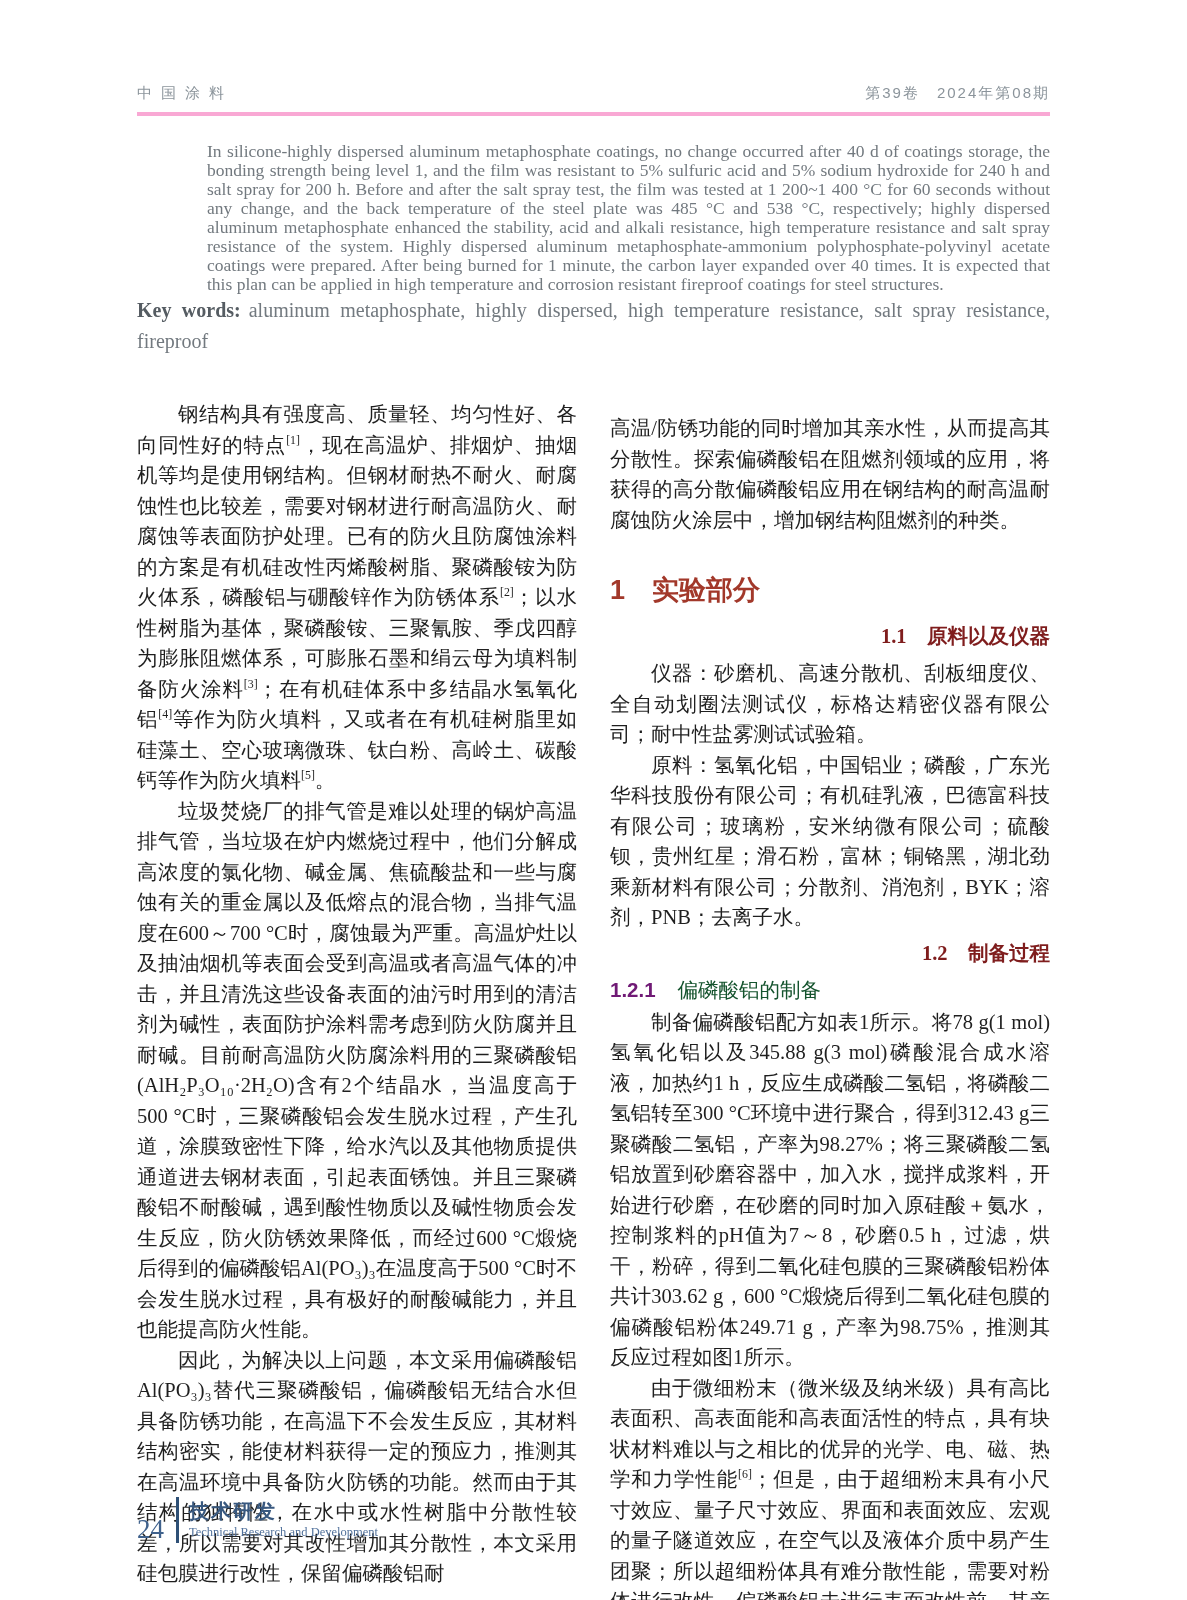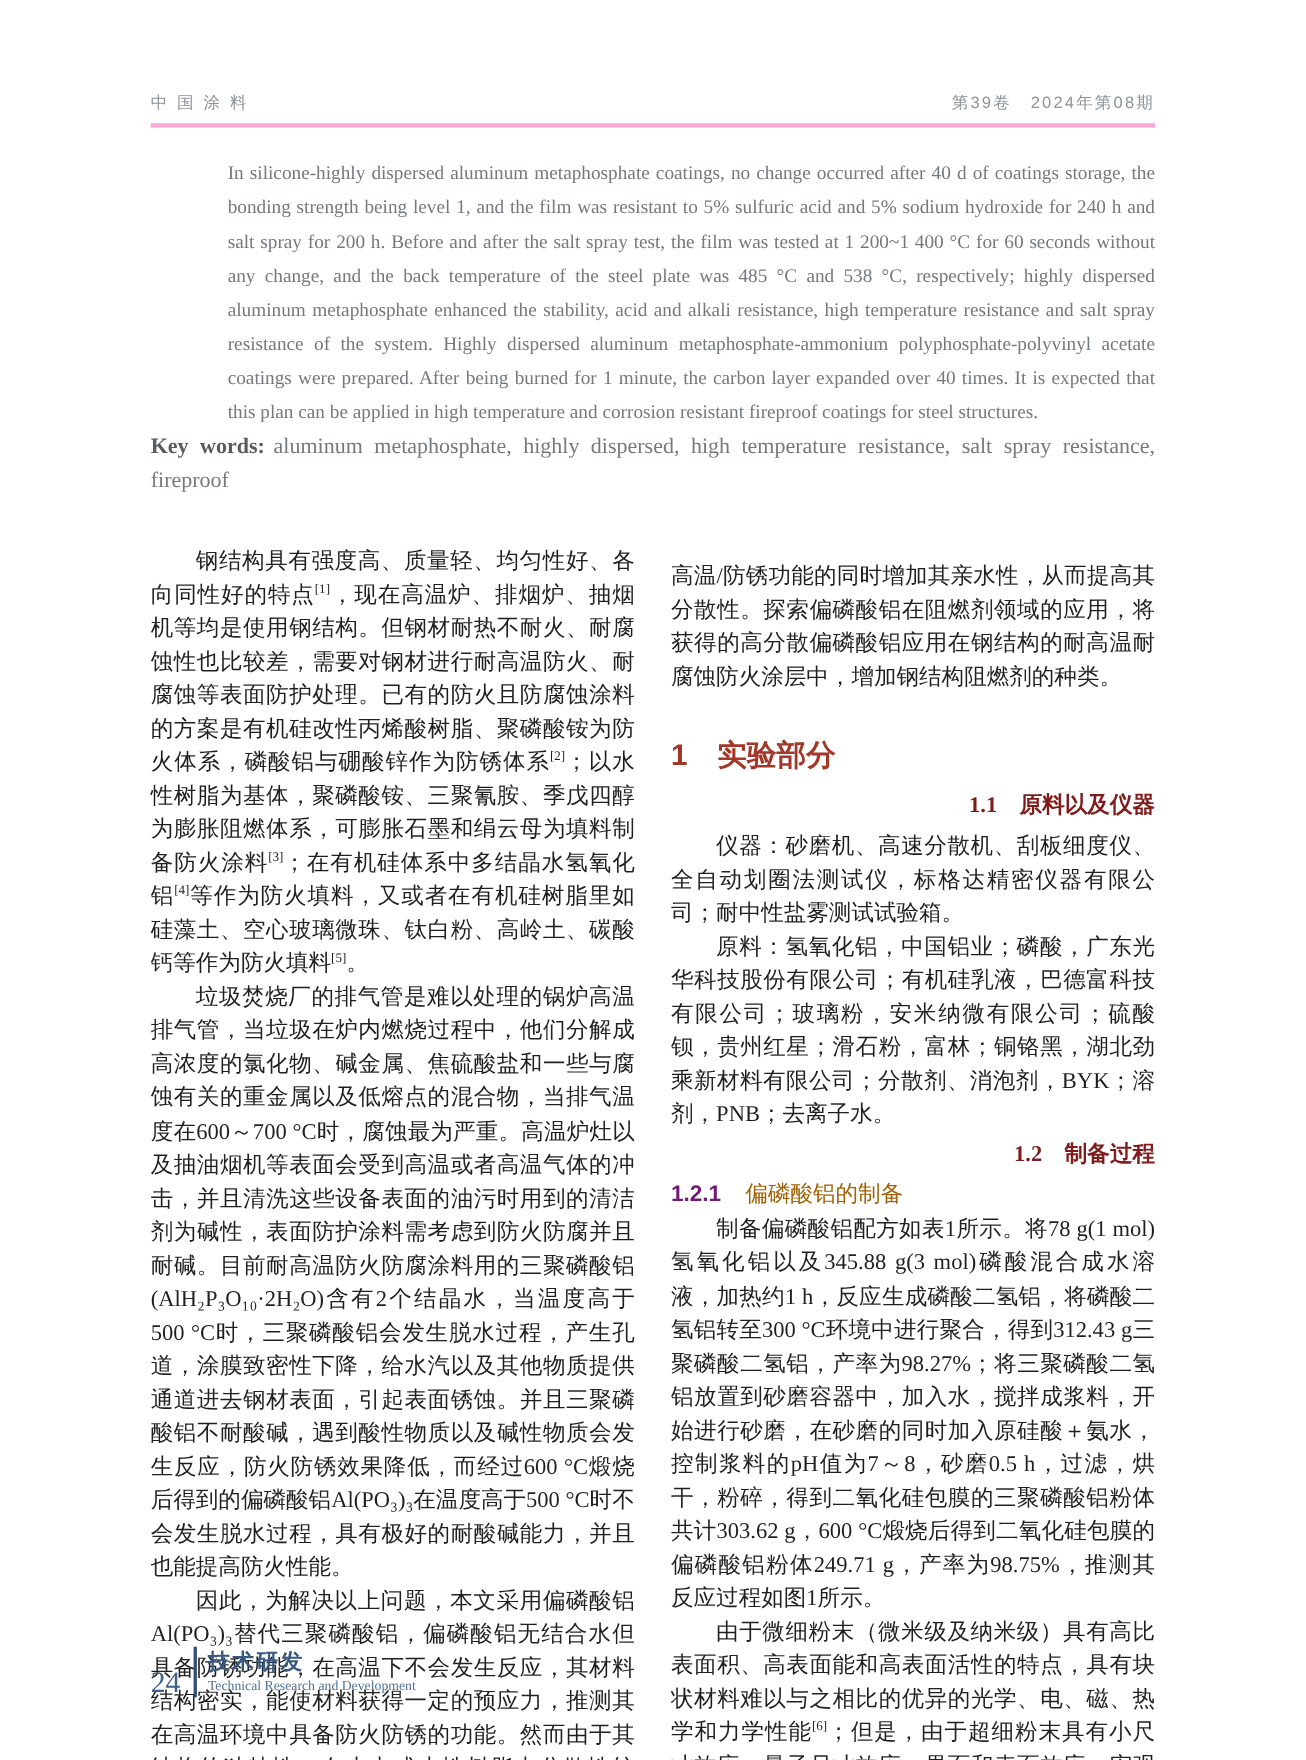--- a/index.html
+++ b/index.html
@@ -16,21 +16,21 @@
     color:#8b949b;font-size:15px;padding-bottom:9px;
     border-bottom:4px solid #f9a8d4;
     font-family:"Liberation Sans","DejaVu Sans",sans-serif;
   }
   .pg-header .journal{letter-spacing:9px;}
   .pg-header .issue{letter-spacing:2px;}
 
   
   .abstract{
     margin:26px 0 0 70px;
-    color:#72797f;font-size:17.5px;line-height:31px;text-align:justify;
+    color:#72797f;font-size:17.5px;line-height:19px;text-align:justify;
   }
   .keywords{
     margin-top:1px;color:#72797f;font-size:20px;line-height:31px;text-align:justify;
   }
   .keywords .kw-label{font-weight:bold;color:#555c62;margin-right:8px;}
 
   
   .columns{display:flex;gap:33px;margin-top:42px;}
   .col{width:440px;font-size:20.5px;line-height:30.5px;color:#1f1f1f;text-align:justify;}
   .col p{margin:0;text-indent:2em;}
@@ -48,21 +48,21 @@
     color:#7f1d1d;font-weight:bold;font-size:20.5px;line-height:28px;
     margin:6px 0 8px 0;text-align:right;text-indent:0;
   }
   .h-subsub{
     font-size:20.5px;line-height:30px;margin:2px 0 2px 0;text-align:left;text-indent:0;
   }
   .h-subsub .num{
     font-family:"Liberation Sans","DejaVu Sans",sans-serif;
     color:#701a75;font-weight:bold;margin-right:22px;
   }
-  .h-subsub .ttl{color:#a16207;}
+  .h-subsub .ttl{color:#14532d;}
 
   .col-right{padding-top:14px;}
 
   
   .pg-footer{
     position:absolute;left:137px;top:1497px;
     display:flex;align-items:center;
   }
   .pg-footer .pageno{
     color:#3f618c;font-size:27px;line-height:27px;margin-right:12px;

